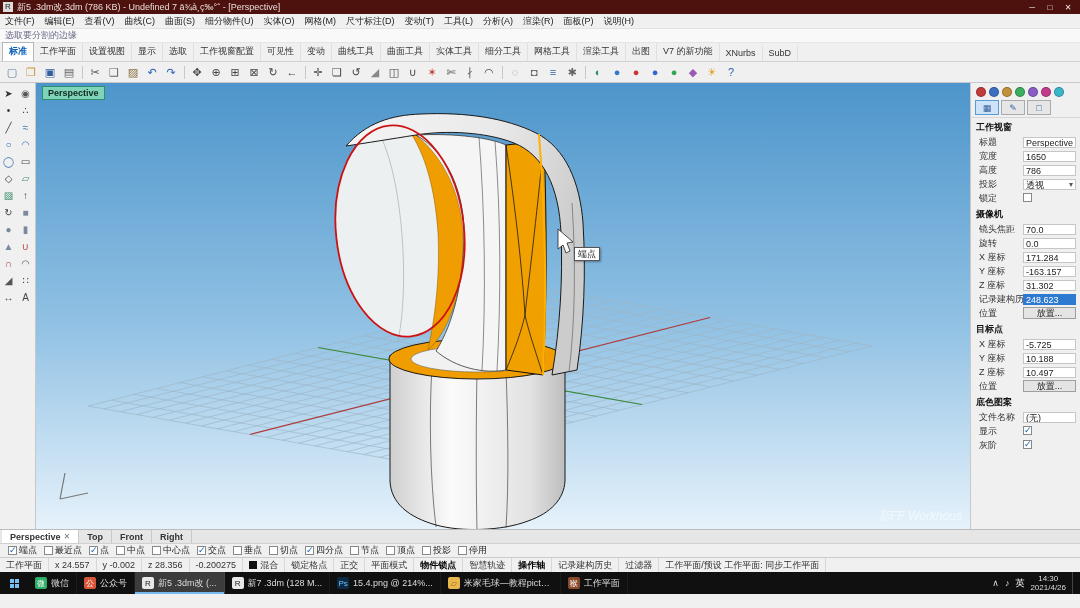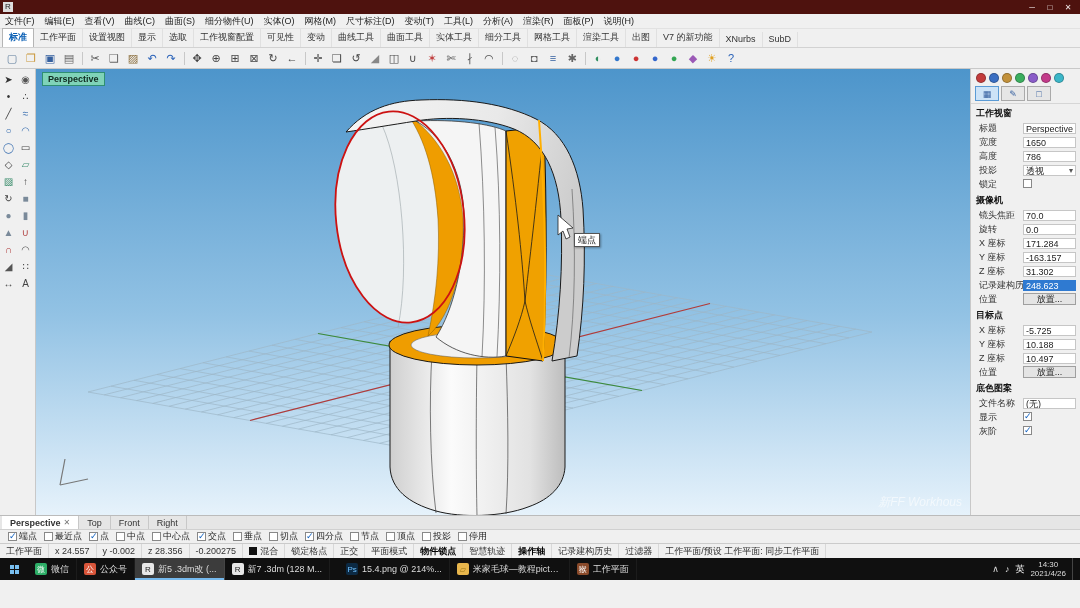--- a/index.html
+++ b/index.html
@@ -59,21 +59,21 @@
   .pval.hl { background:#2f7ad1; border-color:#2f7ad1; color:#fff; }
   .pval.select { display:flex; justify-content:space-between; }
   .caret { color:#555; font-size:8px; line-height:10px; }
   .pcheck { flex:1; }
   .pbtn { flex:1; background:#e4e4e4; border:1px solid #9f9f9f; text-align:center; height:12px; line-height:11px; color:#222; }
   .checkbox { width:9px; height:9px; border:1px solid #888; background:#fff; display:inline-block; position:relative; flex:none; }
   .checkbox.checked::after { content:"✓"; position:absolute; top:-2px; left:0; font-size:9px; color:#1060c0; }
 
   
   .vtabs { height:14px; background:#e6e6e6; display:flex; border-top:1px solid #bbb; padding-left:2px; }
-  .vtab { padding:0 8px; border-right:1px solid #c8c8c8; display:flex; align-items:center; gap:3px; color:#333; }
+  .vtab { padding:0 8px; border-right:1px solid #c8c8c8; display:flex; align-items:center; gap:3px; color:#333;font-weight:bold; }
   .vtab.active { background:#fff; font-weight:bold; }
   .vtab .x { color:#777; font-size:8px; }
 
   
   .osnapbar { height:14px; background:#f0f0f0; display:flex; align-items:center; gap:7px; padding:0 8px; border-top:1px solid #d0d0d0; }
   .osnap-item { display:flex; align-items:center; gap:2px; color:#222; white-space:nowrap; }
 
   
   .statusbar { height:15px; background:#f0f0f0; display:flex; border-top:1px solid #cbcbcb; }
   .scell { padding:0 6px; border-right:1px solid #d8d8d8; display:flex; align-items:center; gap:3px; color:#333; white-space:nowrap; }
@@ -97,20 +97,21 @@
   .clock { display:flex; flex-direction:column; align-items:center; font-size:8px; line-height:9px; }
   .showdesk { width:4px; border-left:1px solid #444; height:100%; }
 </style>
 </head>
 <body>
 
 <div class="app">
 
   <div class="titlebar">
     <span class="appicon">R</span>
+    <span class="title">新5 .3dm改.3dm (786 KB) - Undefined 7 ā¾à¸ç‰°ˆ - [Perspective]</span>
     <span class="controls">
       <span class="wbtn">─</span>
       <span class="wbtn">□</span>
       <span class="wbtn">✕</span>
     </span>
   </div>
 
   <div class="menubar">
 
   <span class="menu-item">文件(F)</span>
@@ -123,20 +124,21 @@
       <span class="menu-item">网格(M)</span>
       <span class="menu-item">尺寸标注(D)</span>
       <span class="menu-item">变动(T)</span>
       <span class="menu-item">工具(L)</span>
       <span class="menu-item">分析(A)</span>
       <span class="menu-item">渲染(R)</span>
       <span class="menu-item">面板(P)</span>
       <span class="menu-item">说明(H)</span>
     </div>
 
+  <div class="cmdline">选取要分割的边缘</div>
 
   <div class="tabrow">
 
   <span class="rtab active">标准</span>
       <span class="rtab">工作平面</span>
       <span class="rtab">设置视图</span>
       <span class="rtab">显示</span>
       <span class="rtab">选取</span>
       <span class="rtab">工作视窗配置</span>
       <span class="rtab">可见性</span>
@@ -659,21 +661,21 @@
         </span>
         <span class="tb-item active">
           <span class="appicon16" style="background: rgb(232, 232, 232); color: rgb(34, 34, 34);">R</span>
           <span class="tb-label">新5 .3dm改 (...</span>
         </span>
         <span class="tb-item">
           <span class="appicon16" style="background: rgb(232, 232, 232); color: rgb(34, 34, 34);">R</span>
           <span class="tb-label">新7 .3dm (128 M...</span>
         </span>
         <span class="tb-item">
-          <span class="appicon16" style="background: rgb(12, 42, 68); color: rgb(111, 193, 255); margin-left: 9px;">Ps</span>
+          <span class="appicon16" style="background: rgb(12, 42, 68); color: rgb(111, 193, 255);">Ps</span>
           <span class="tb-label">15.4.png @ 214%...</span>
         </span>
         <span class="tb-item">
           <span class="appicon16" style="background: rgb(232, 182, 76); color: rgb(154, 116, 20);">▱</span>
           <span class="tb-label">米家毛球—教程picture</span>
         </span>
         <span class="tb-item">
           <span class="appicon16" style="background: rgb(138, 74, 42); color: rgb(255, 255, 255);">猴</span>
           <span class="tb-label">工作平面</span>
         </span>

